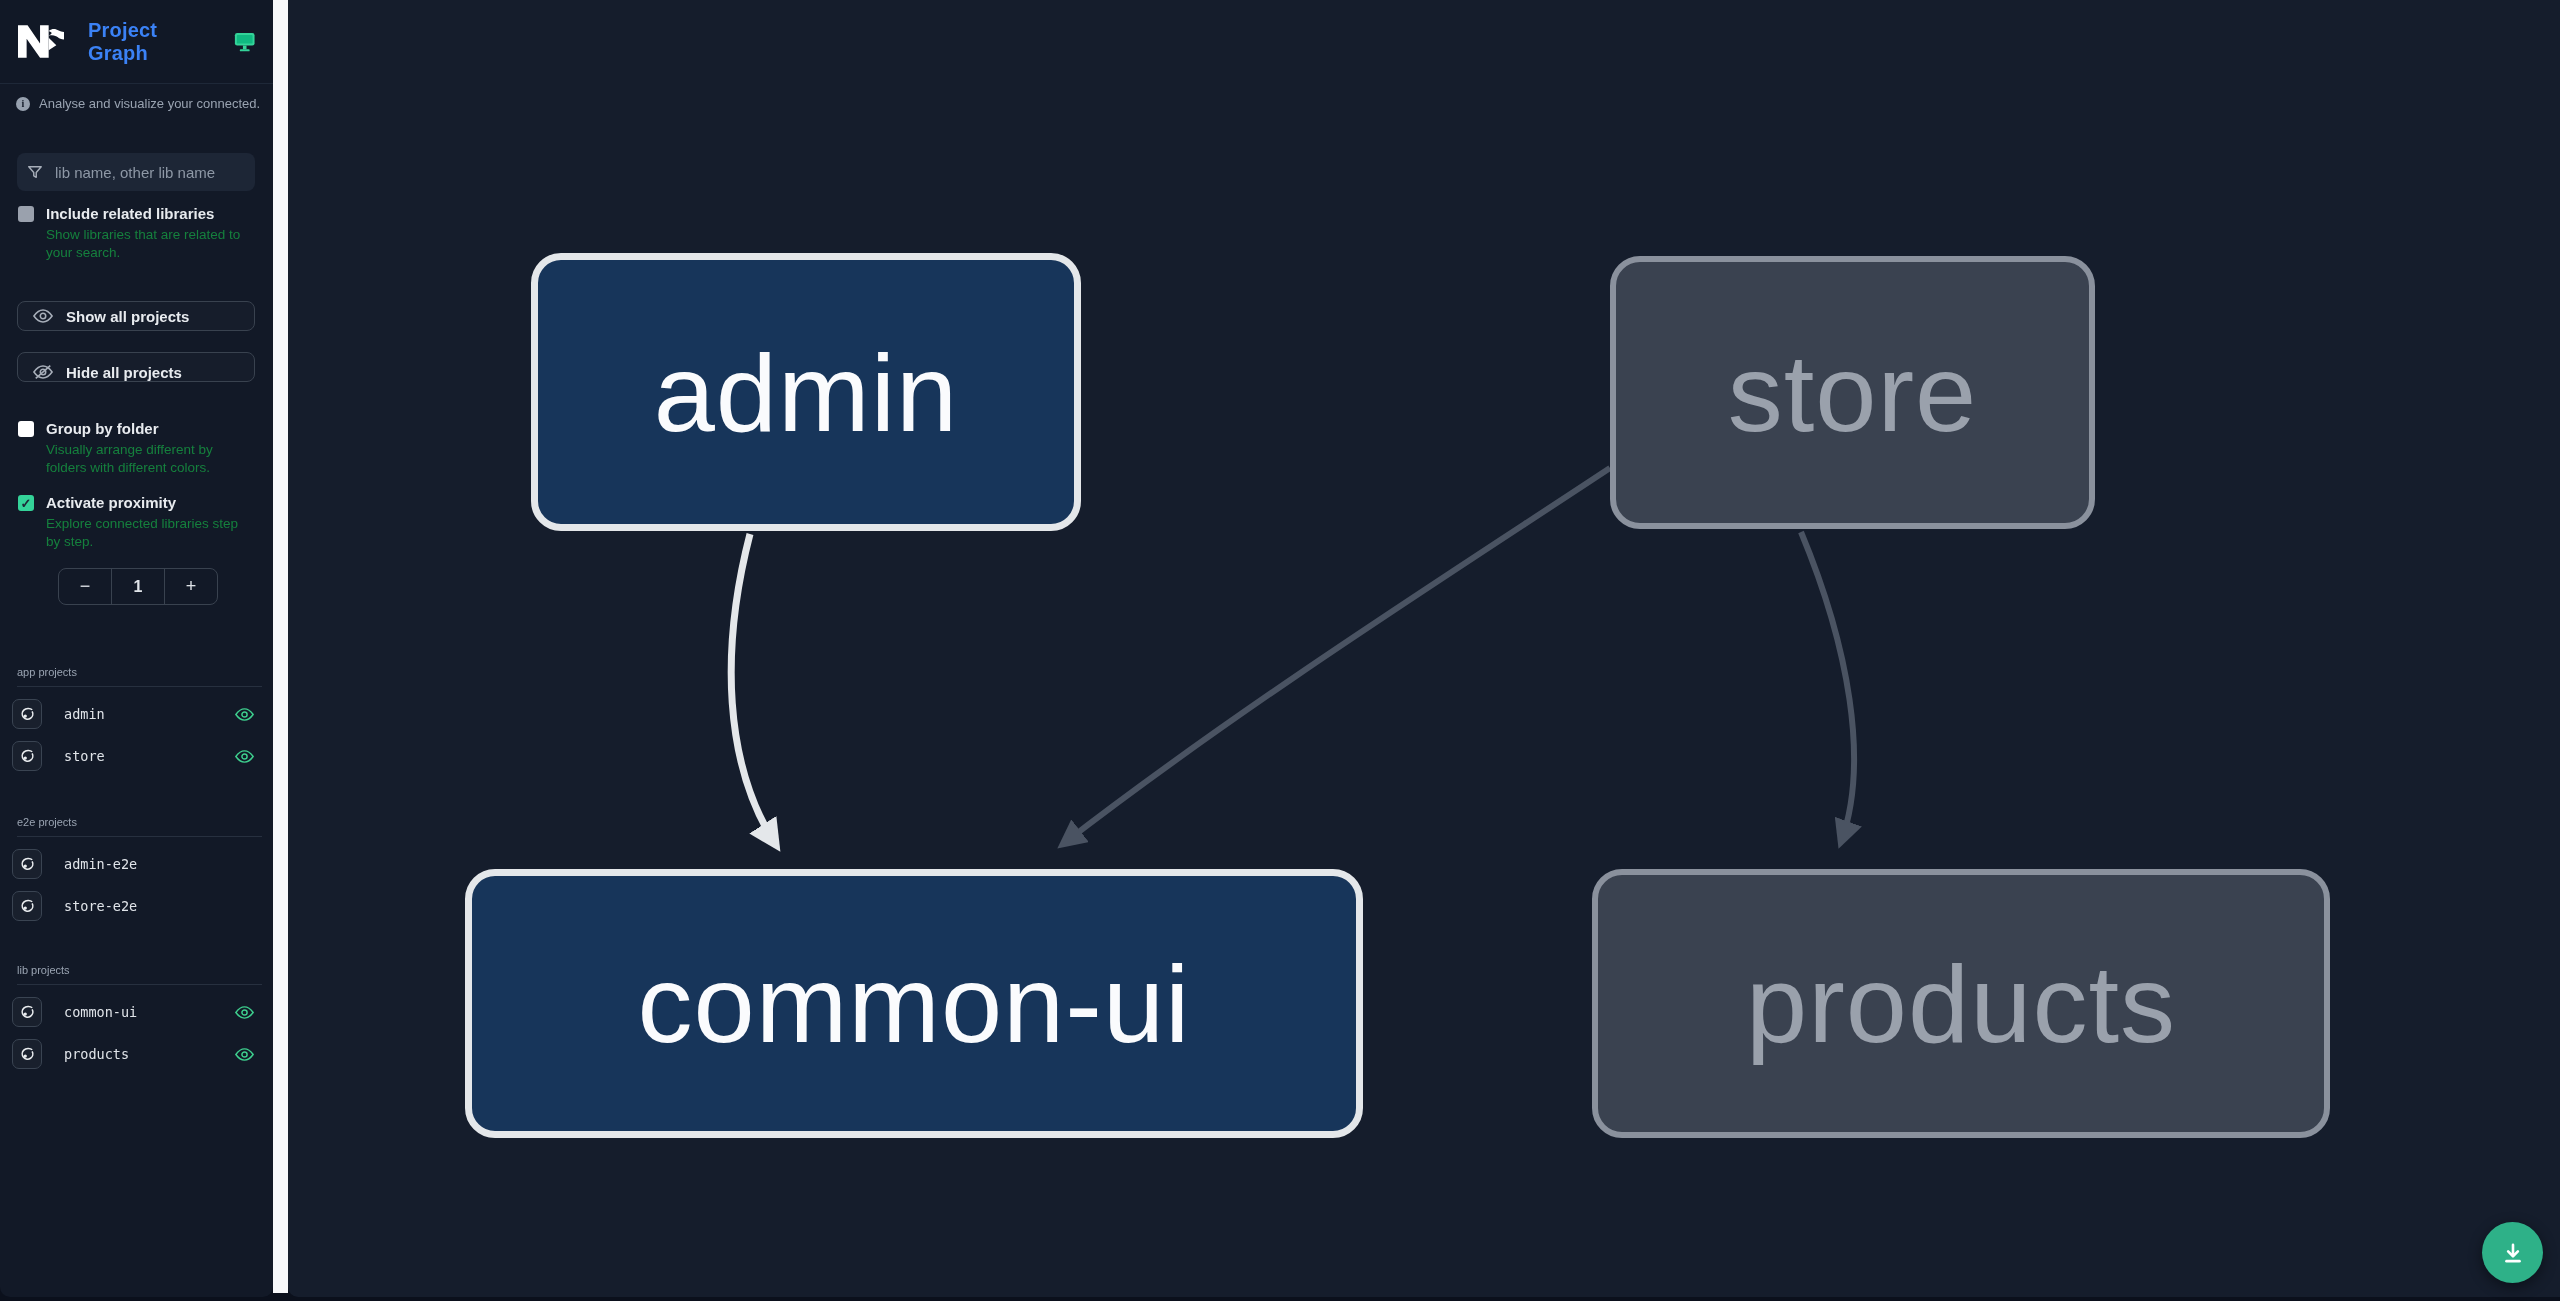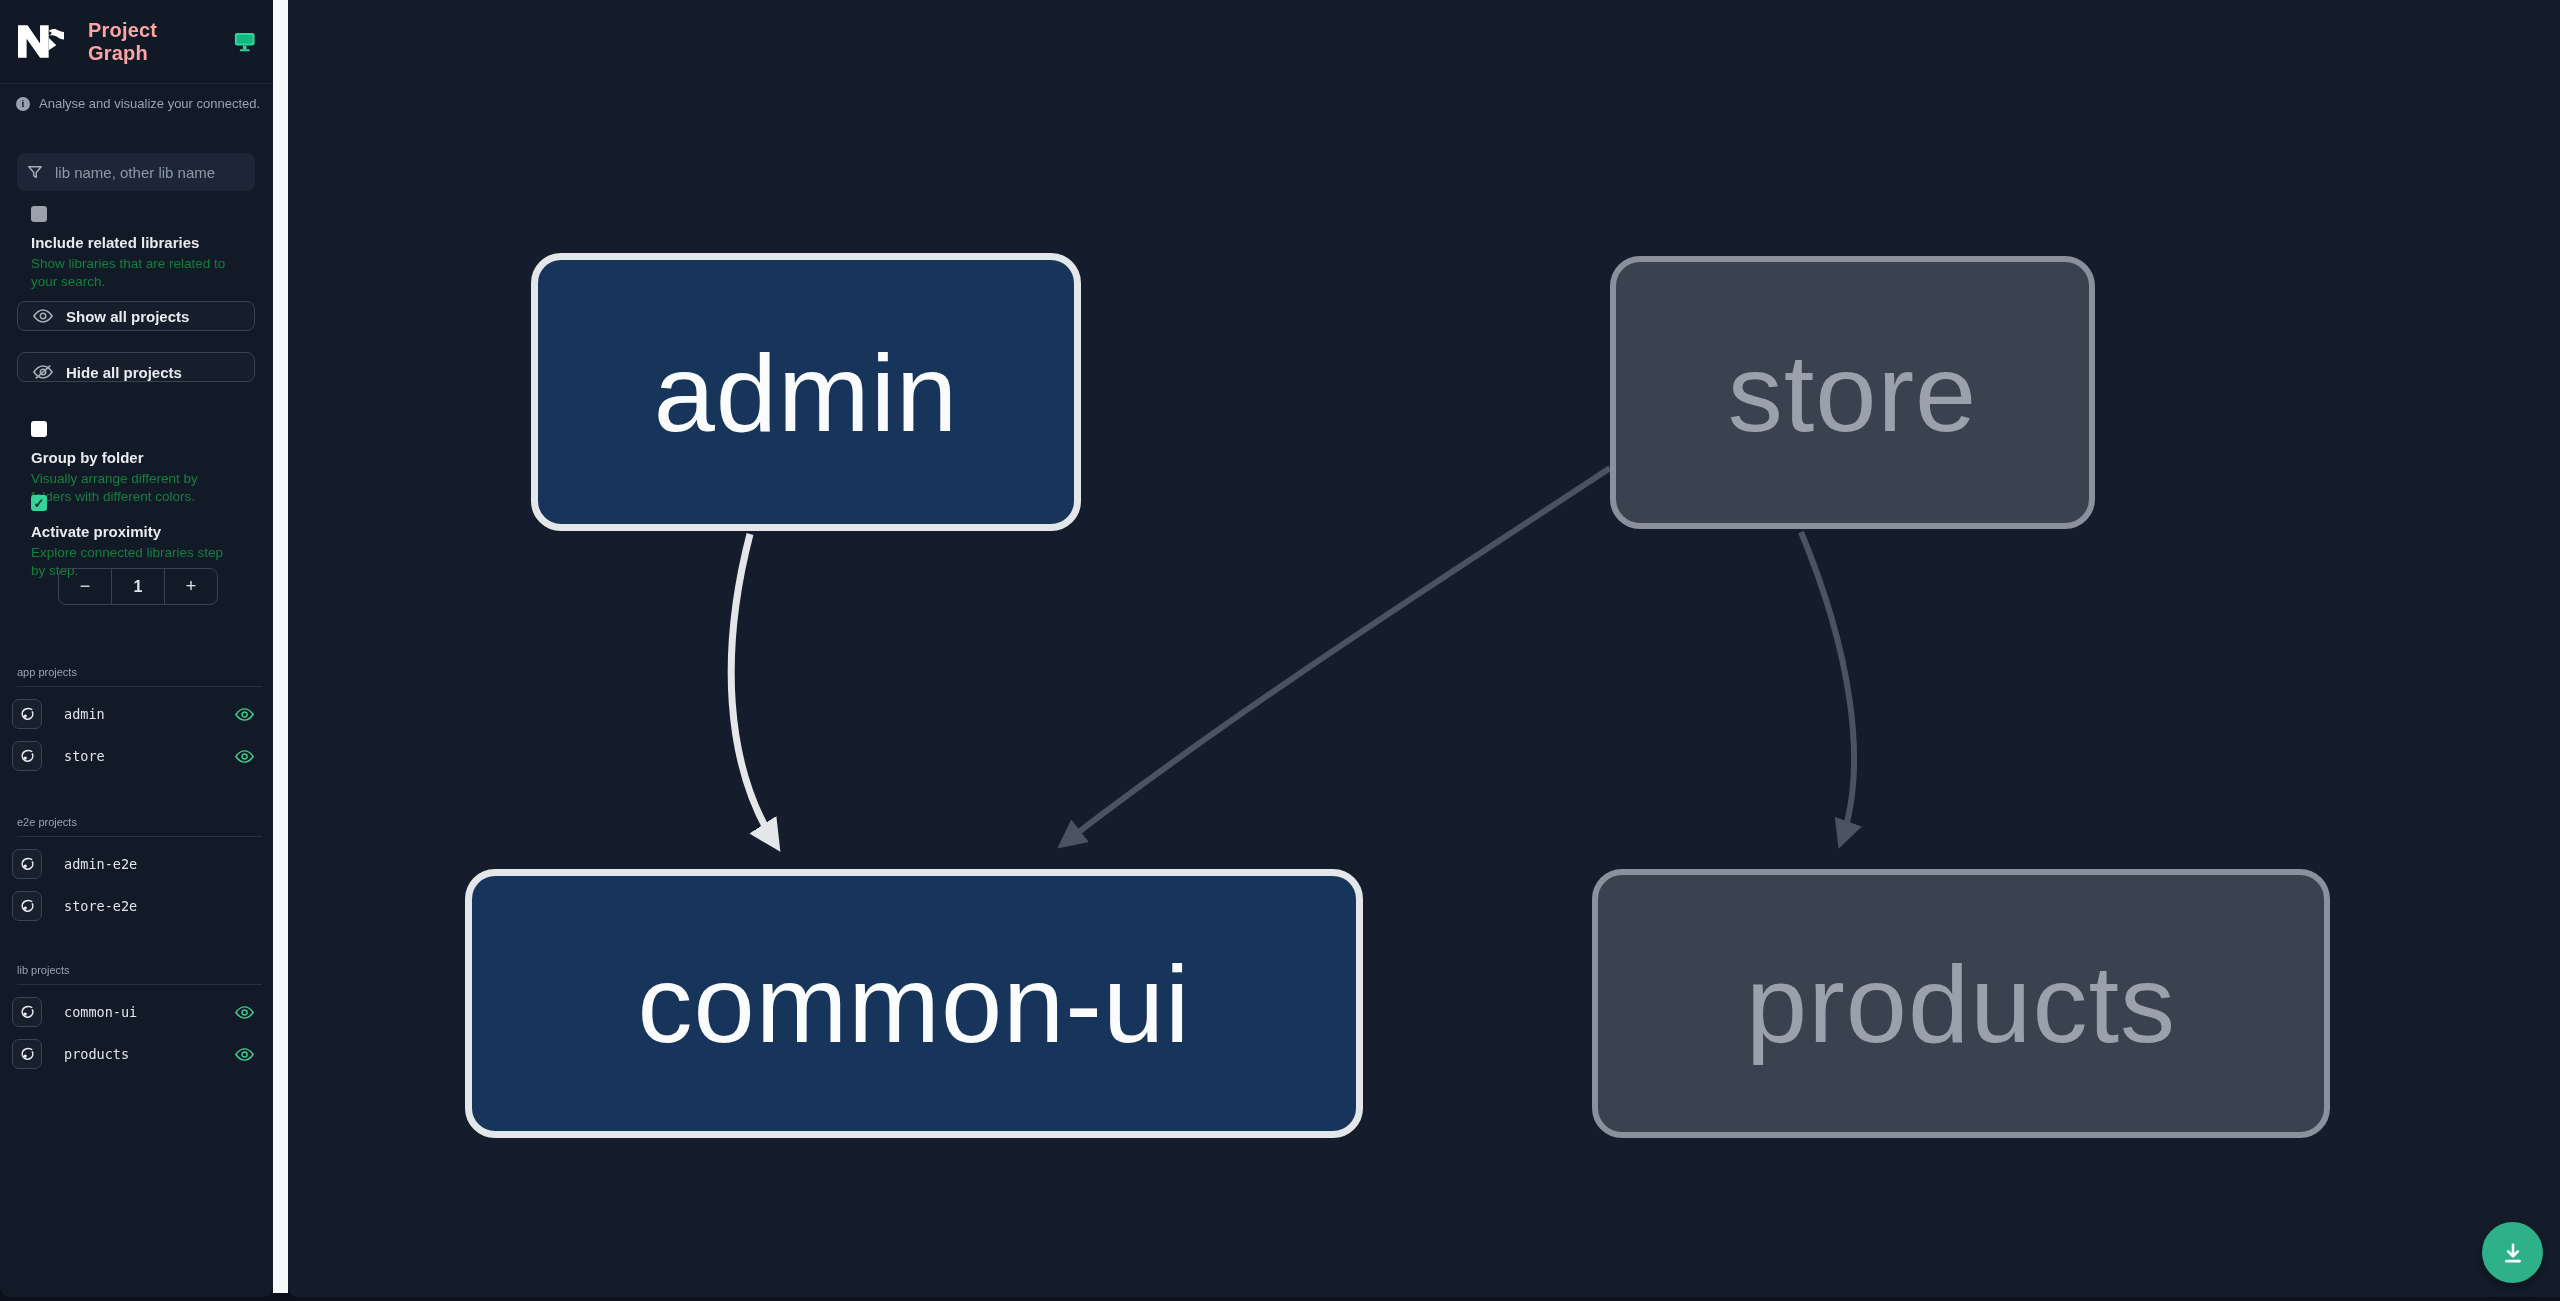--- a/index.html
+++ b/index.html
@@ -12,42 +12,42 @@
   
   .sidebar{
     position:absolute;left:0;top:0;width:273px;height:1297px;
     background:#121927;border-radius:0 0 10px 10px;overflow:hidden;
   }
   .sb-header{
     height:84px;display:flex;align-items:center;padding:0 18px;
     border-bottom:1px solid #1e2838;box-sizing:border-box;background:#111826;
   }
   .nx-logo{width:46px;height:33px;flex:0 0 auto;}
-  .sb-title{color:#fca5a5;font-size:20px;font-weight:700;margin-left:24px;letter-spacing:.2px;}
+  .sb-title{color:#3b82f6;font-size:20px;font-weight:700;margin-left:24px;letter-spacing:.2px;}
   .monitor-icon{margin-left:14px;width:22px;height:20px;}
   .tagline{
     position:absolute;top:96px;left:16px;display:flex;align-items:center;gap:9px;
     color:#99a3b1;font-size:13px;
   }
   .info-icon{
     width:14px;height:14px;border-radius:50%;background:#97a1af;color:#121927;
     display:flex;align-items:center;justify-content:center;
     font-size:10px;font-weight:700;font-family:"Liberation Serif",serif;
   }
   .search{
     position:absolute;top:153px;left:17px;width:238px;height:38px;
     background:#1d2636;border-radius:8px;display:flex;align-items:center;box-sizing:border-box;
   }
   .search .icon-cell{width:36px;display:flex;align-items:center;justify-content:center;}
   .search input{
     flex:1;background:transparent;border:none;outline:none;color:#e6e9ed;
     font-size:15px;font-family:"Liberation Sans",sans-serif;padding:0 8px 0 2px;min-width:0;
   }
   .search input::placeholder{color:#8e98a6;}
-  .cb-row{position:absolute;left:31px;right:14px;display:flex;gap:12px;flex-direction:column;}
+  .cb-row{position:absolute;left:18px;right:14px;display:flex;gap:12px;}
   .cb{width:16px;height:16px;border-radius:3px;flex:0 0 auto;margin-top:1px;
       display:flex;align-items:center;justify-content:center;}
   .cb.gray{background:#9aa1ad;}
   .cb.white{background:#ffffff;}
   .cb.checked{background:#34d399;}
   .cb .tick{color:#1d2636;font-size:13px;font-weight:700;line-height:1;}
   .cb-label{color:#e8ebef;font-size:15px;font-weight:700;line-height:1.15;}
   .cb-desc{color:#15803d;font-size:13.5px;line-height:1.33;margin-top:4px;max-width:196px;}
   .action-btn{
     position:absolute;left:17px;width:238px;height:30px;box-sizing:border-box;

